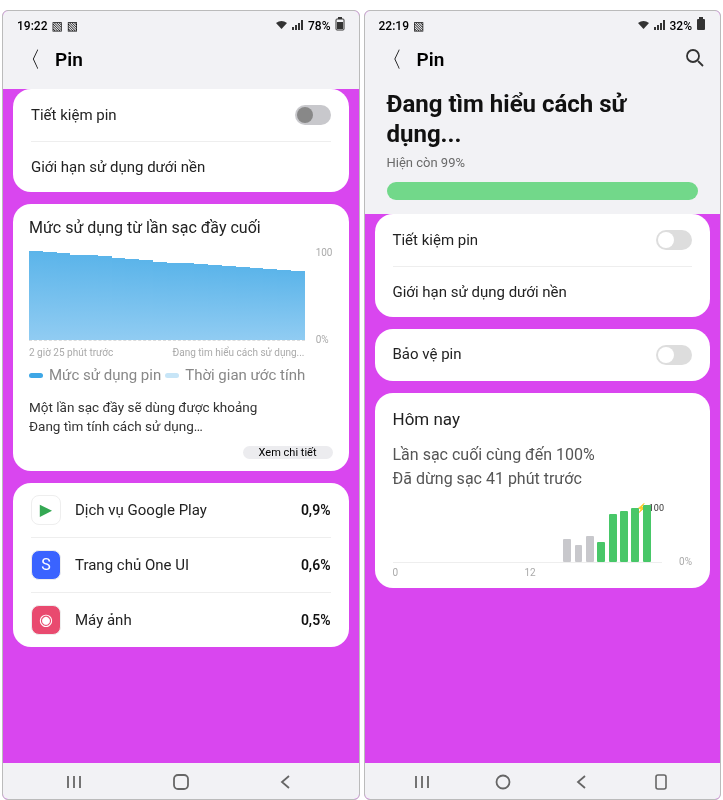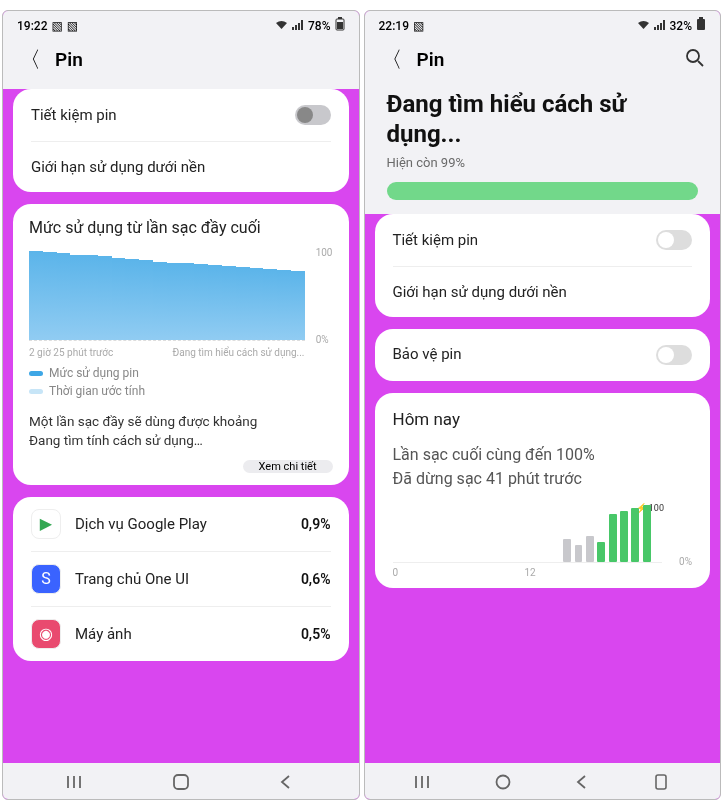--- a/index.html
+++ b/index.html
@@ -96,21 +96,21 @@
   .chart-title { font-size: 16px; color: #222; margin-bottom: 14px; }
   .chart-area { position: relative; height: 90px; margin-bottom: 6px; }
   .chart-ylabels { position: absolute; right: 0; top: -4px; bottom: -4px; display: flex; flex-direction: column; justify-content: space-between; font-size: 10px; color: #aaa; }
   .chart-bars { position: absolute; left: 0; right: 28px; bottom: 0; top: 0; display: flex; align-items: flex-end; border-bottom: 1px dashed #ddd; }
   .chart-bar {
     flex: 1;
     background: linear-gradient(to top, #7dc3f0, #3ea7e6);
     opacity: 0.85;
   }
   .chart-xlabels { display: flex; justify-content: space-between; font-size: 10px; color: #aaa; margin-top: 4px; padding-right: 28px; }
-  .legend { display: flex; flex-direction: column; gap: 4px; margin-top: 8px; font-size: 12px; color: #888; }
+  .legend { display: flex; flex-direction: row; gap: 4px; margin-top: 8px; font-size: 15px; color: #888; }
   .legend-item { display: flex; align-items: center; gap: 6px; }
   .legend-dot { width: 14px; height: 5px; border-radius: 3px; }
   .est-text { font-size: 13.5px; color: #333; margin-top: 14px; line-height: 1.4; }
   .detail-btn {
     align-self: flex-end;
     margin-top: 10px; margin-left: auto;
     background: #ececef;
     border-radius: 18px;
     padding: 0 16px;
     font-size: 11px;

